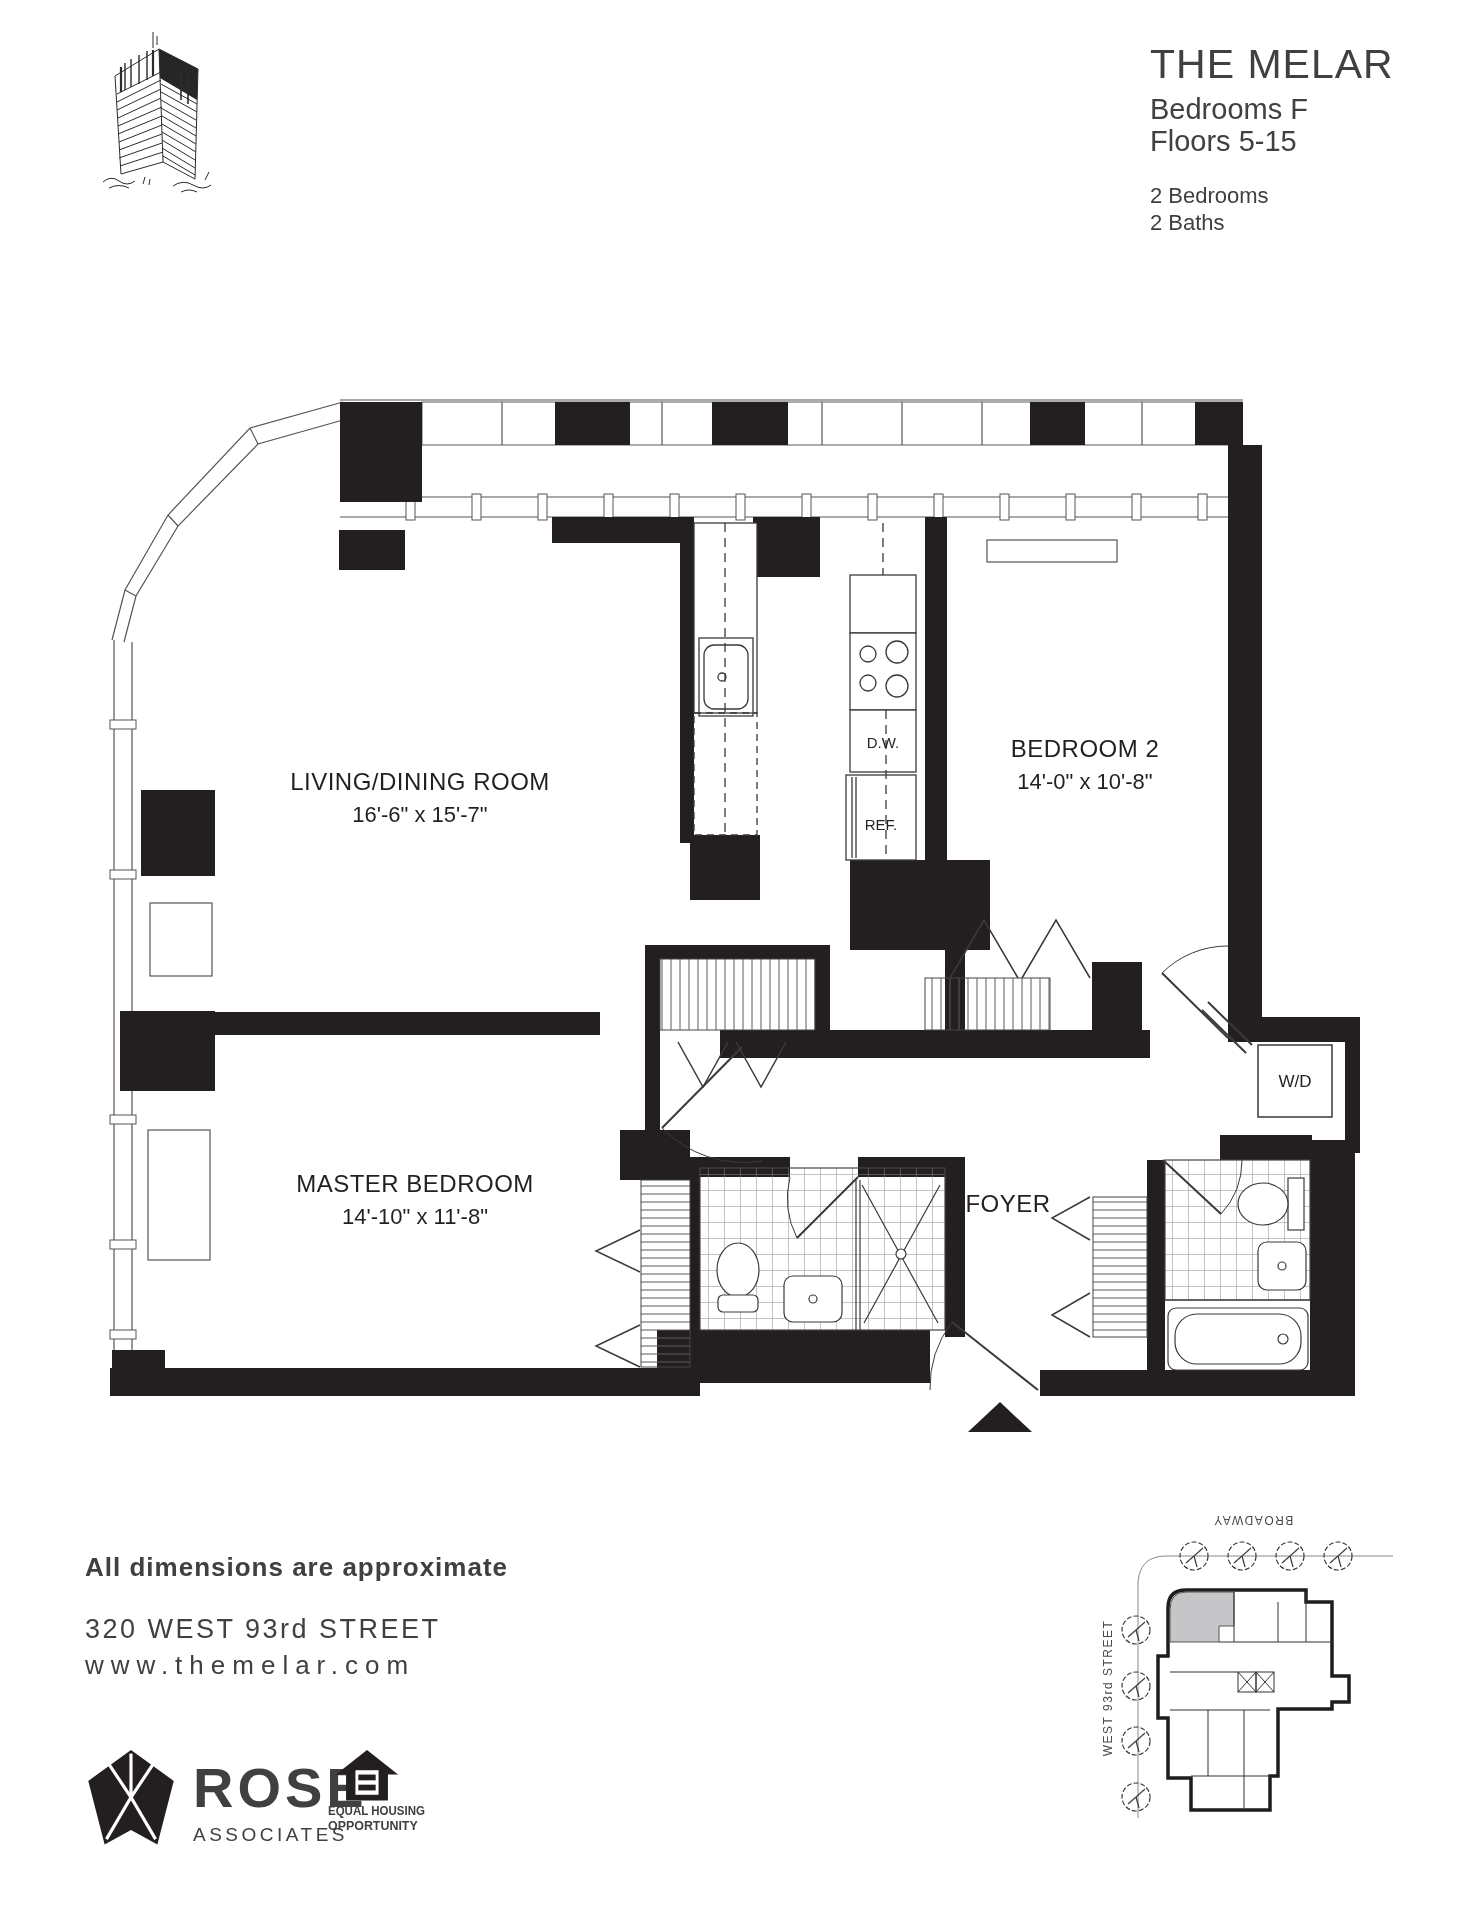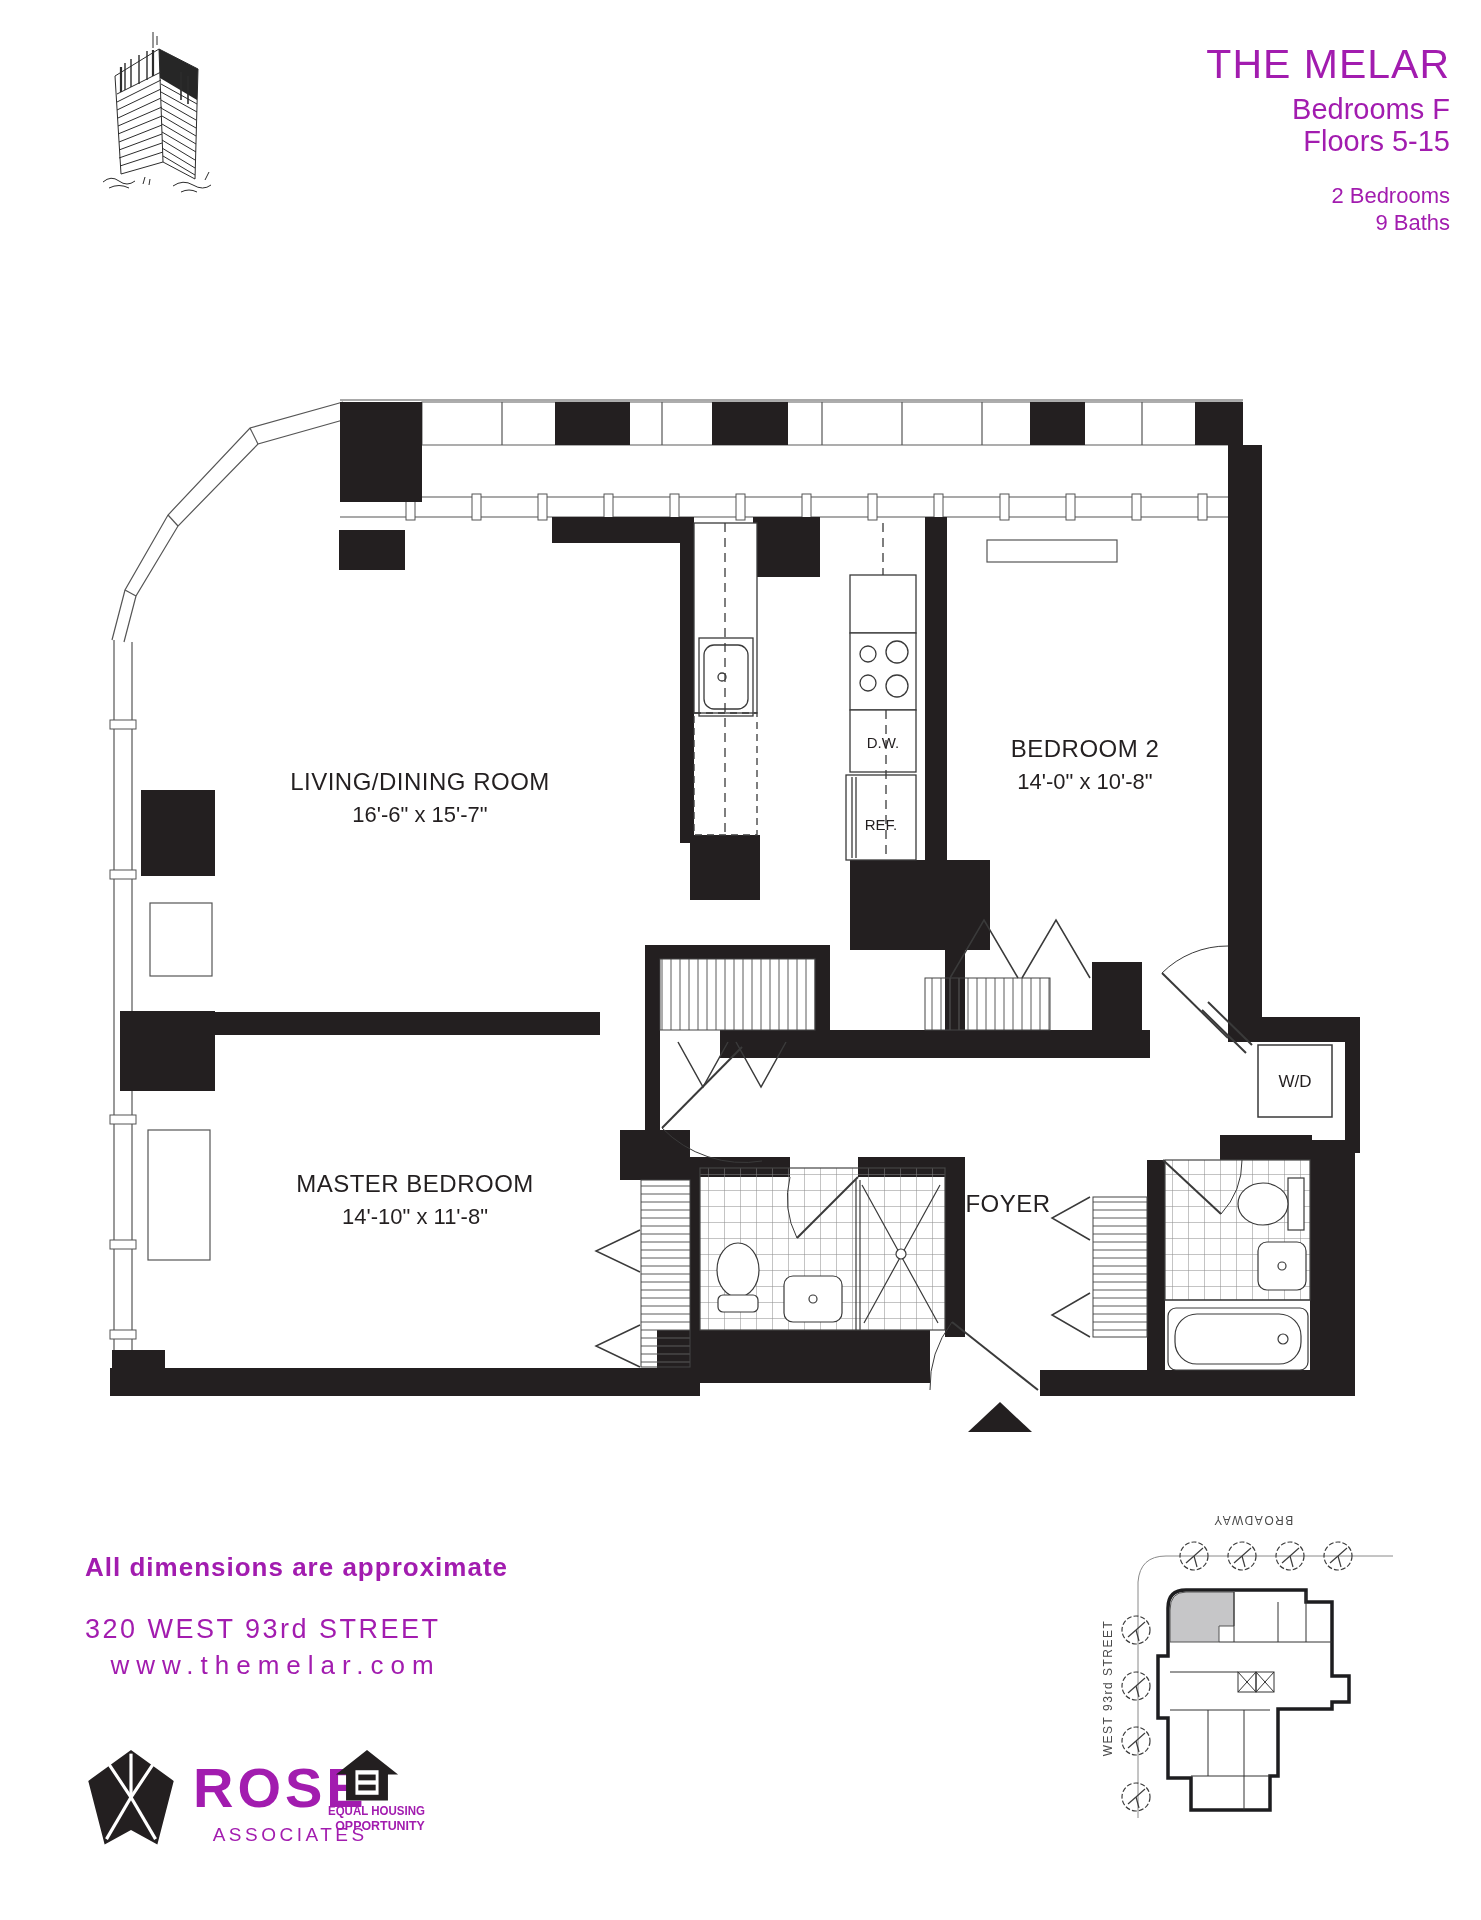--- a/index.html
+++ b/index.html
@@ -1,17 +1,17 @@
 <!DOCTYPE html>
 <html><head>
 <meta charset="utf-8">
 <style>
   html,body{margin:0;padding:0;background:#fff;}
   #page{position:relative;width:1481px;height:1920px;background:#fff;overflow:hidden;
-        font-family:"Liberation Sans",sans-serif;color:#a21caf;text-align:right;}
+        font-family:"Liberation Sans",sans-serif;color:#404040;}
   .abs{position:absolute;}
   
   .title-main{font-size:41px;letter-spacing:1px;font-weight:400;line-height:1.0;}
   .title-sub{font-size:29px;line-height:1.12;}
   .title-small{font-size:22px;line-height:1.25;margin-top:24px;}
   
   .disclaimer{font-size:26px;font-weight:700;letter-spacing:1px;}
   .addr{font-size:27px;letter-spacing:2.5px;line-height:1.28;}
   .web{font-size:26px;letter-spacing:7px;}
   .rose-name{font-size:56px;font-weight:700;letter-spacing:4px;line-height:1;}
@@ -52,21 +52,21 @@
   </div>
 
   <div class="abs" style="left:1150px;top:44px;width:300px;">
     <div class="title-main">THE MELAR</div>
     <div class="title-sub" style="margin-top:8px;">
       <div>Bedrooms F</div>
       <div>Floors 5-15</div>
     </div>
     <div class="title-small">
       <div>2 Bedrooms</div>
-      <div>9 Baths</div>
+      <div>2 Baths</div>
     </div>
   </div>
 
   <div class="abs" style="left:100px;top:390px;width:1290px;height:1070px;">
   <svg width="1290" height="1070" viewBox="0 0 1290 1070">
     <defs>
       <pattern id="tile" width="16" height="16" patternUnits="userSpaceOnUse">
         <path d="M16 0 H0 V16" fill="none" stroke="#8a8a8a" stroke-width="1"></path>
       </pattern>
       <pattern id="vhatch" width="9" height="12" patternUnits="userSpaceOnUse">

